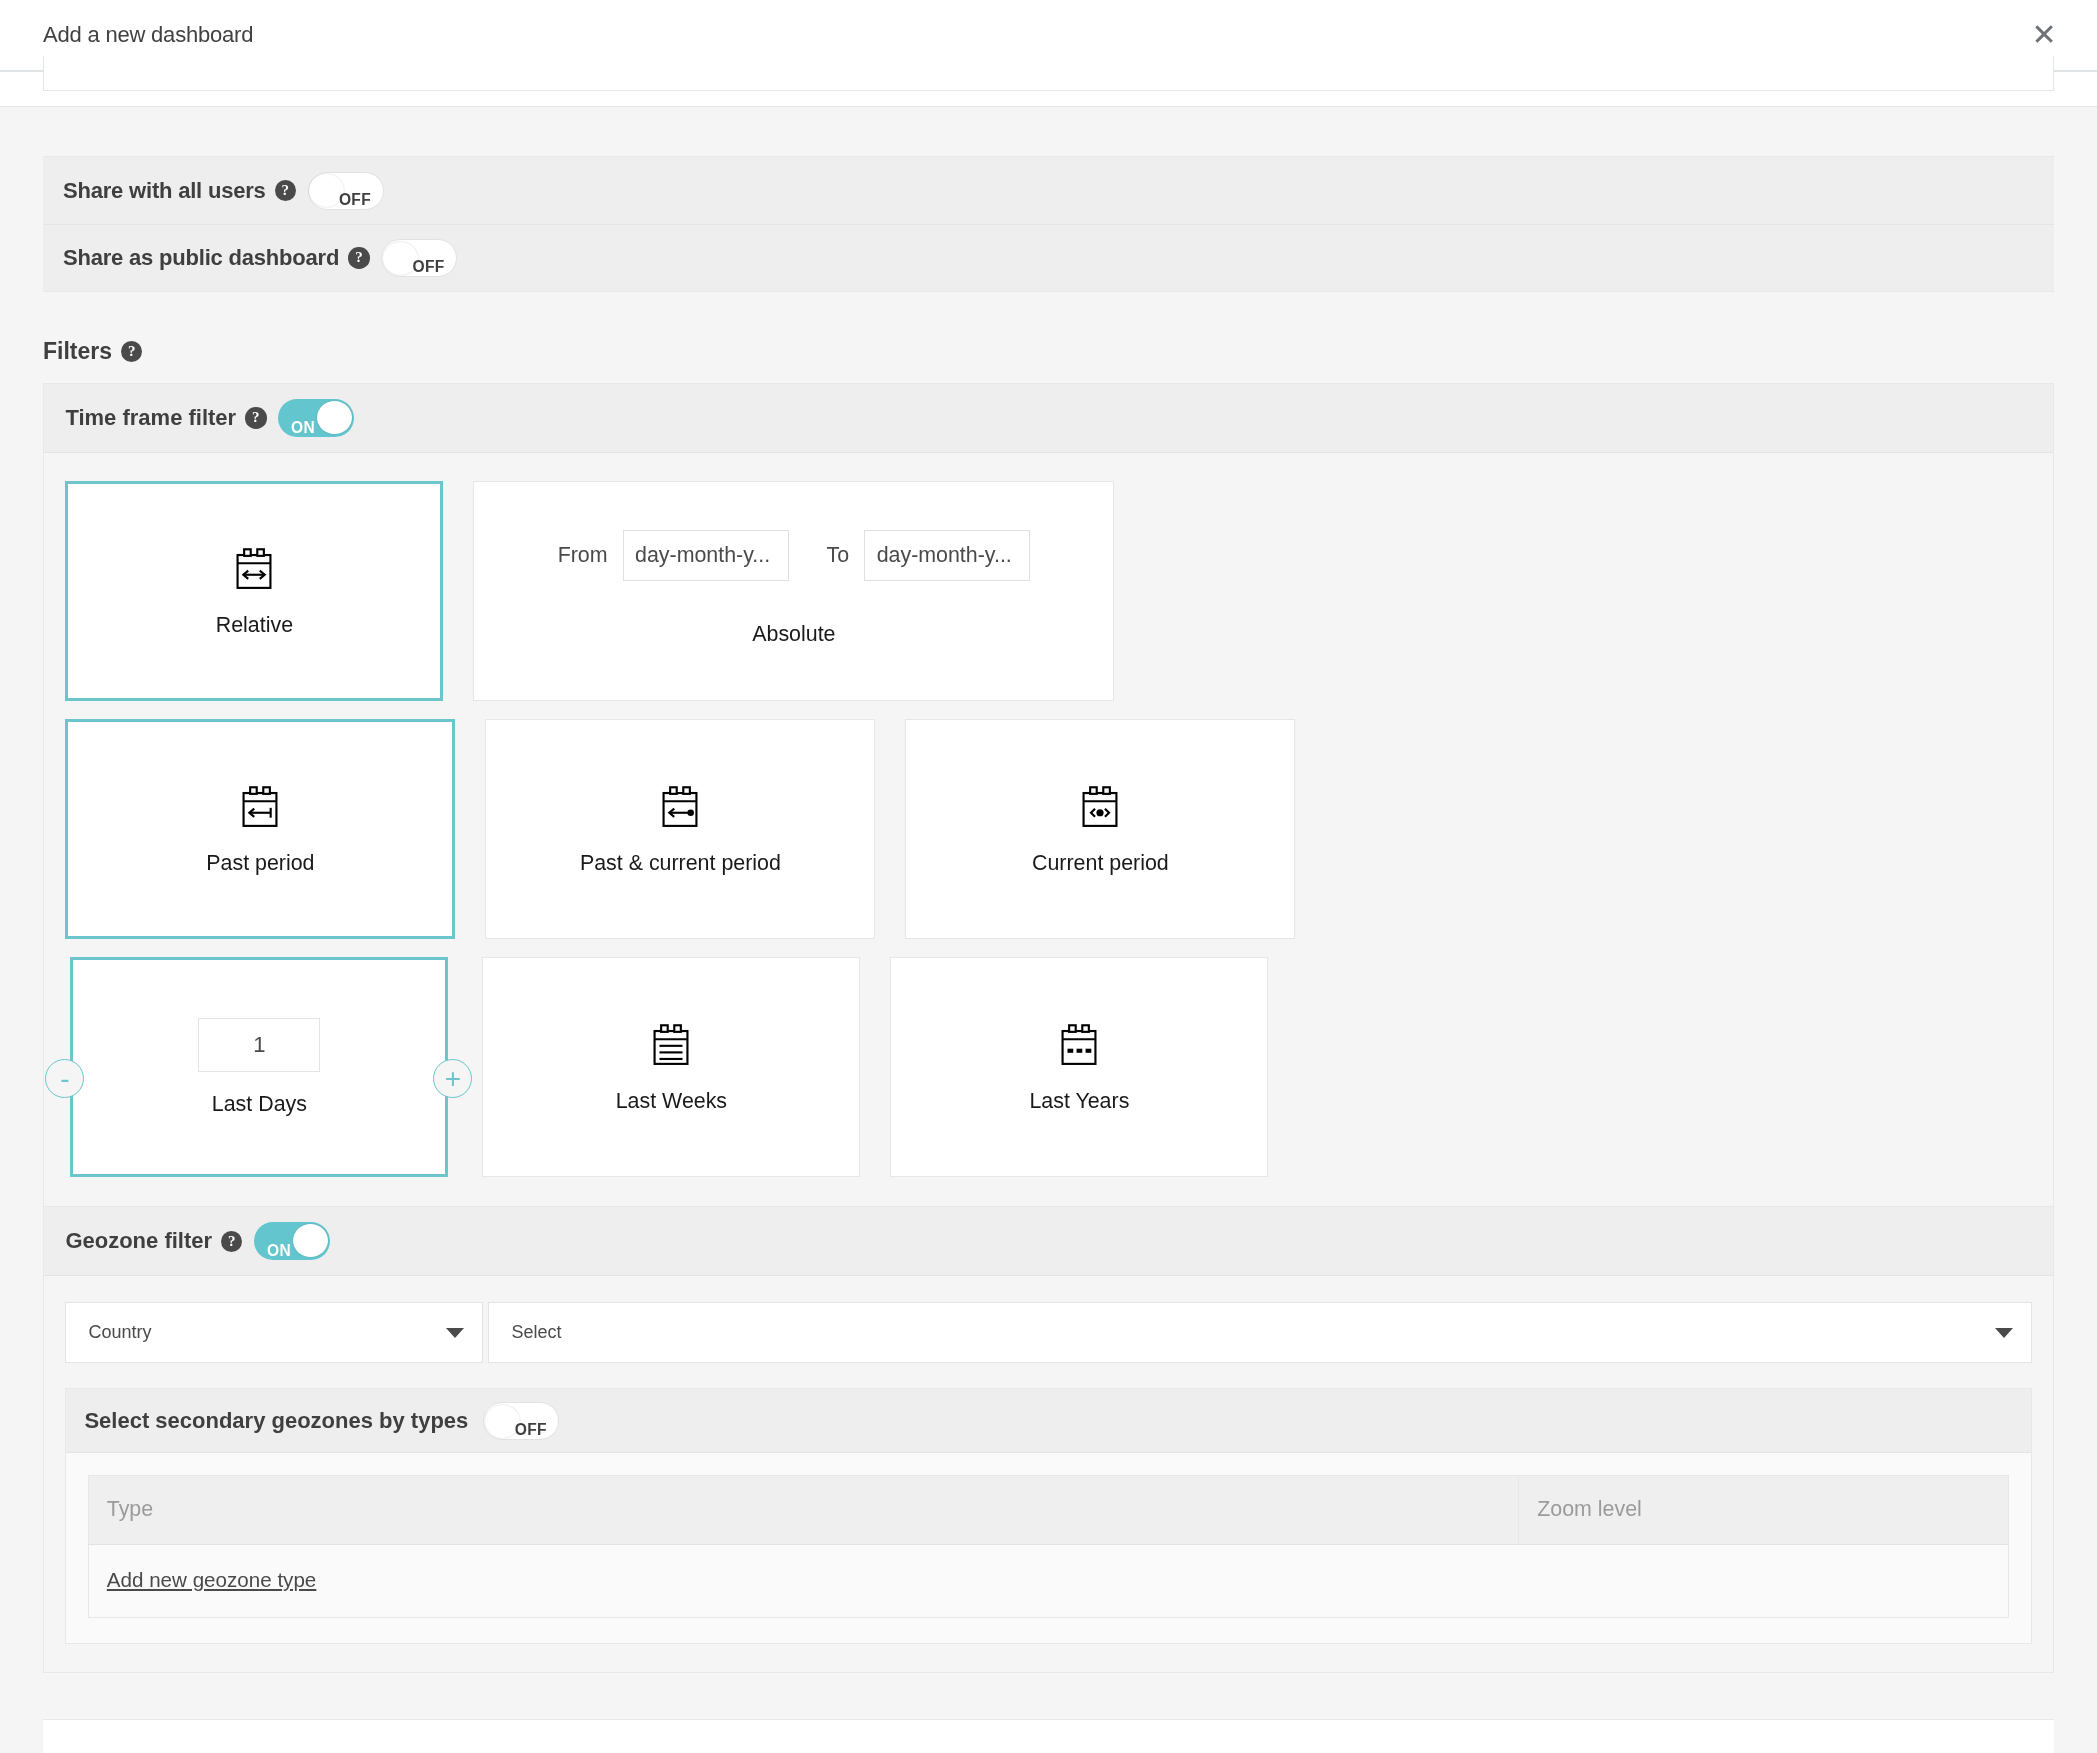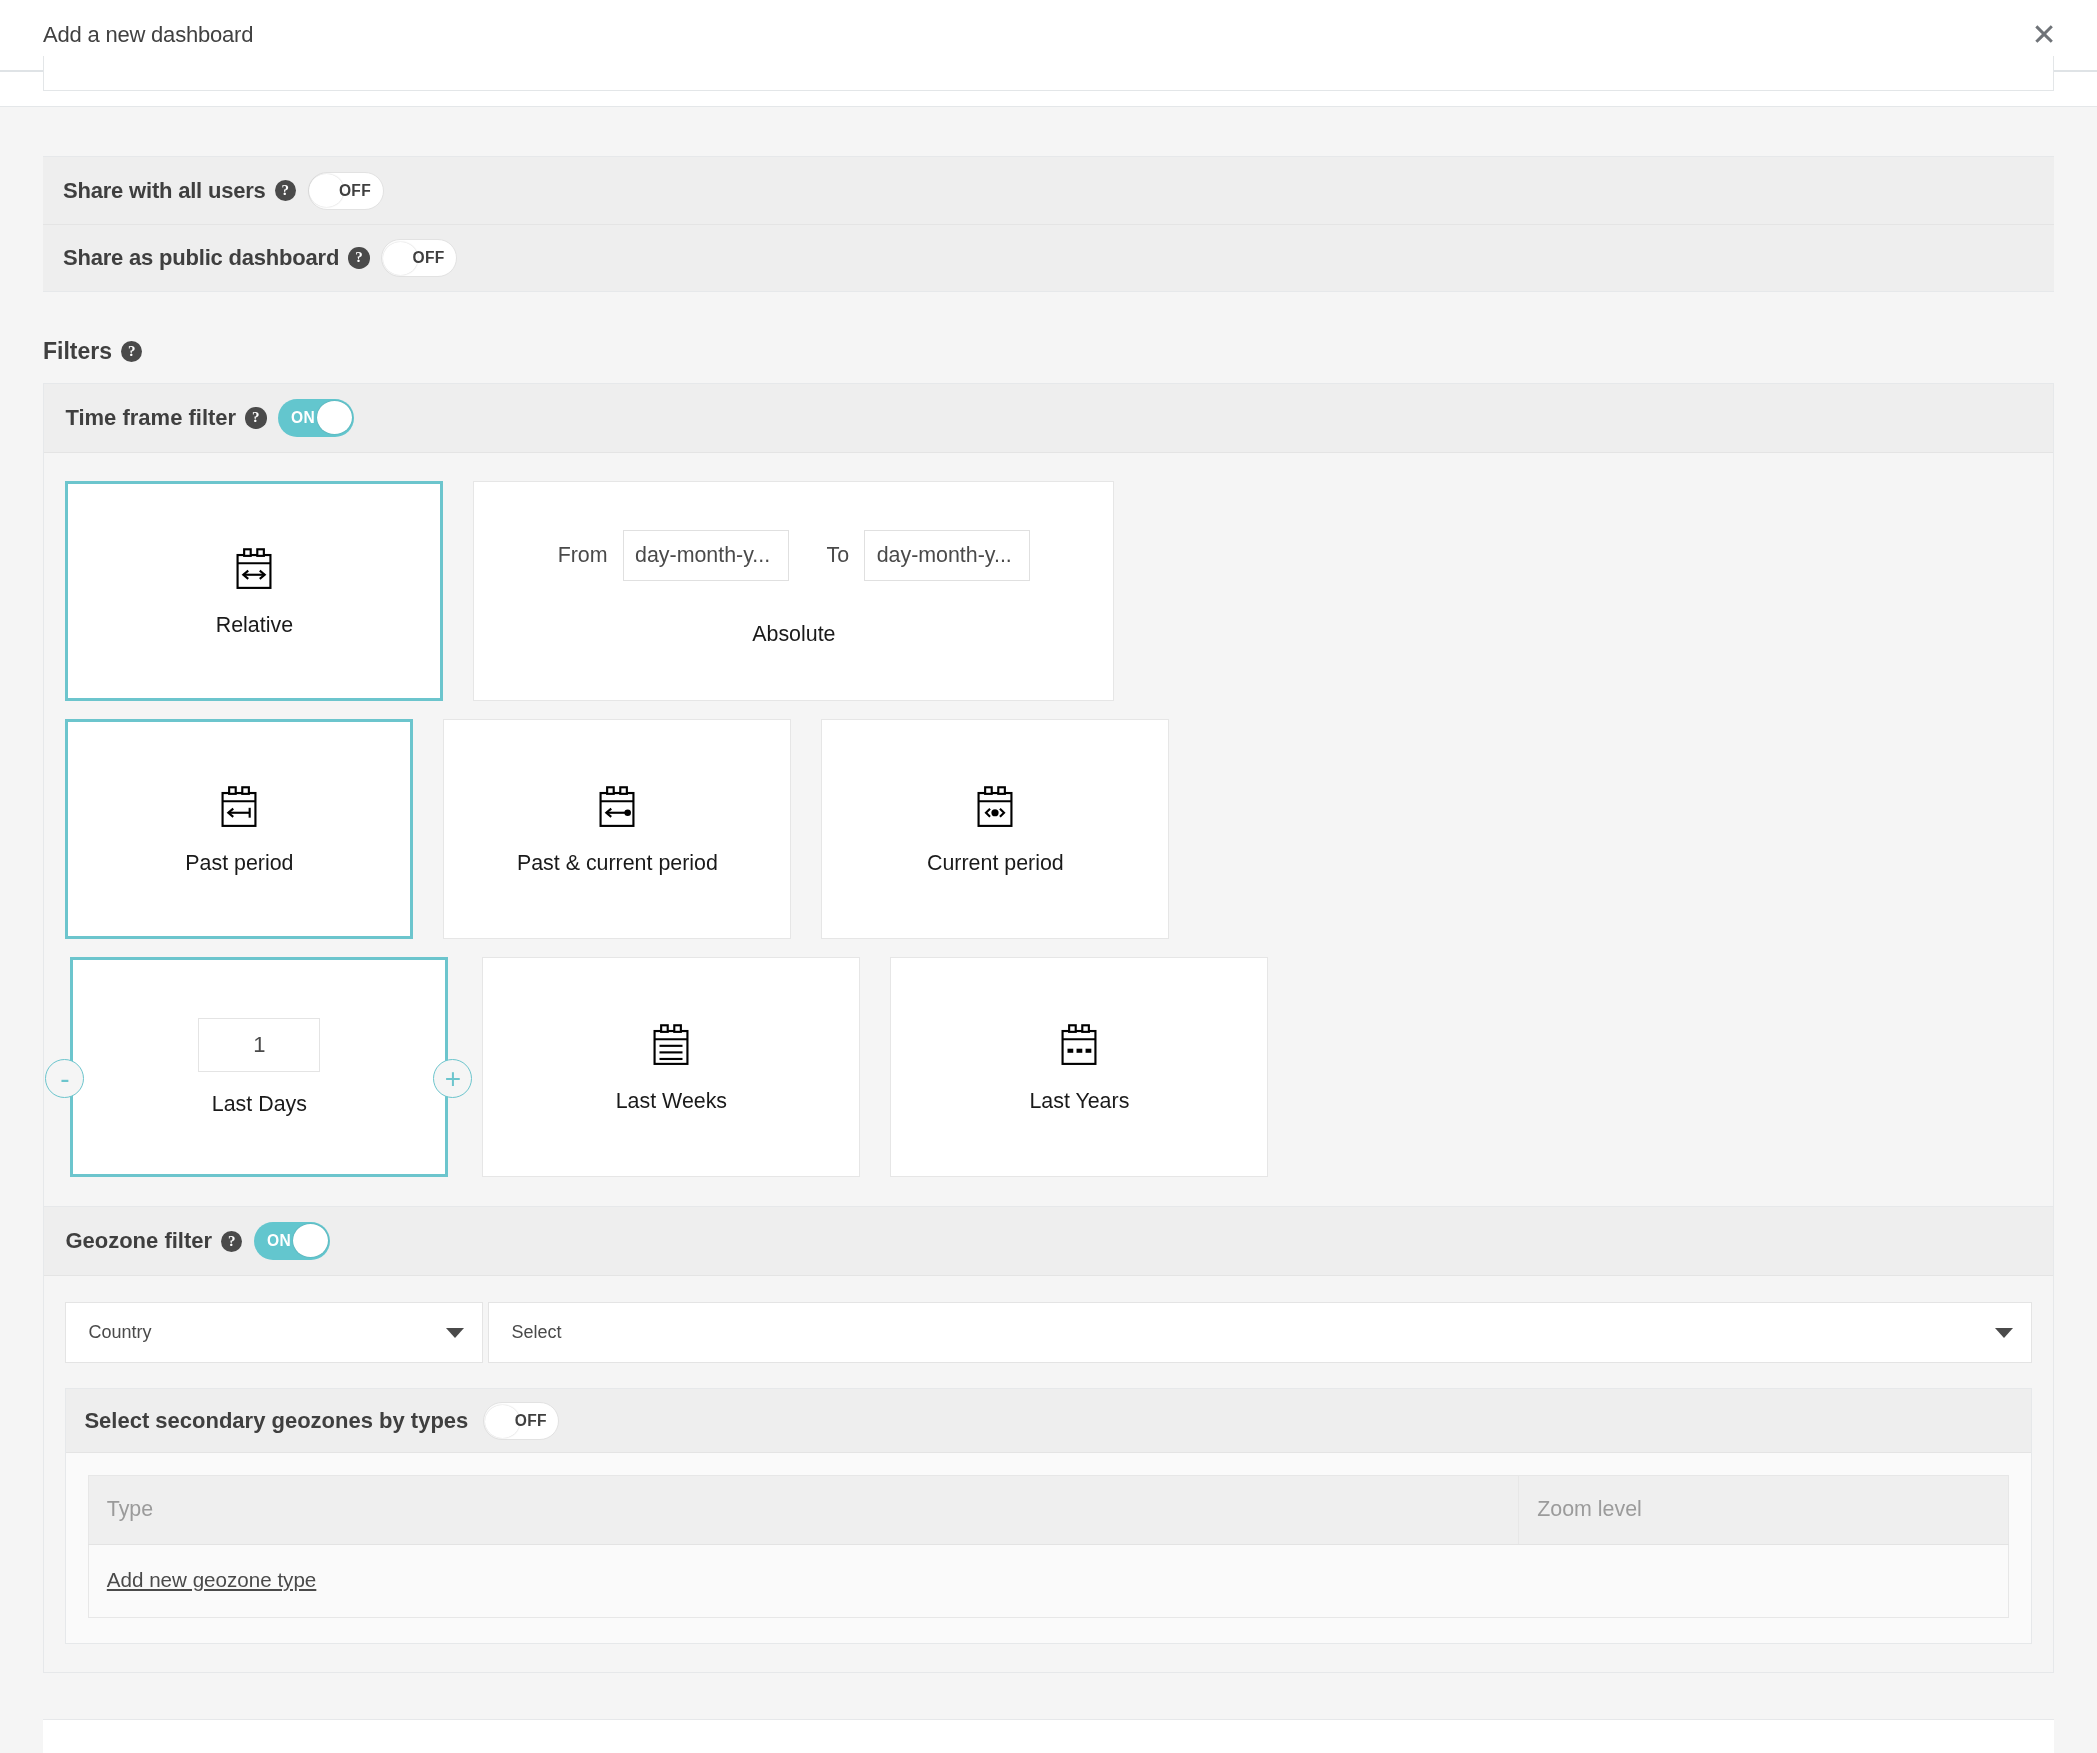--- a/index.html
+++ b/index.html
@@ -105,21 +105,21 @@
     margin-left: 9px;
     margin-right: 11.5px;
     cursor: pointer;
     line-height: 1;
     font-family: "Liberation Serif", serif;
   }
 
   
   .toggle {
     display: inline-flex;
-    align-items: center;
+    align-items: flex-end;
     height: 38px;
     width: 76px;
     border-radius: 21.4px;
     position: relative;
     cursor: pointer;
     flex: none;
   }
   .toggle.off {
     background: #ffffff;
     border: 1.6px solid #e2e2e2;
@@ -238,21 +238,21 @@
   }
   .date-input::placeholder { color: #4a4a4a; opacity: 1; }
   .abs-caption {
     text-align: center;
     font-size: 21.4px;
     color: #1a1a1a;
     margin-top: 41px;
   }
 
   
-  .card-period { width: 348px; }
+  .card-period { width: 390px; }
   .card-row2 .card + .card { margin-left: 30px; }
 
   
   .card-row3 { align-items: flex-start; }
   .card-stepper {
     width: 378px;
     margin-left: 5px;
   }
   .stepper-wrap { position: relative; width: 387px; }
   .step-btn {

